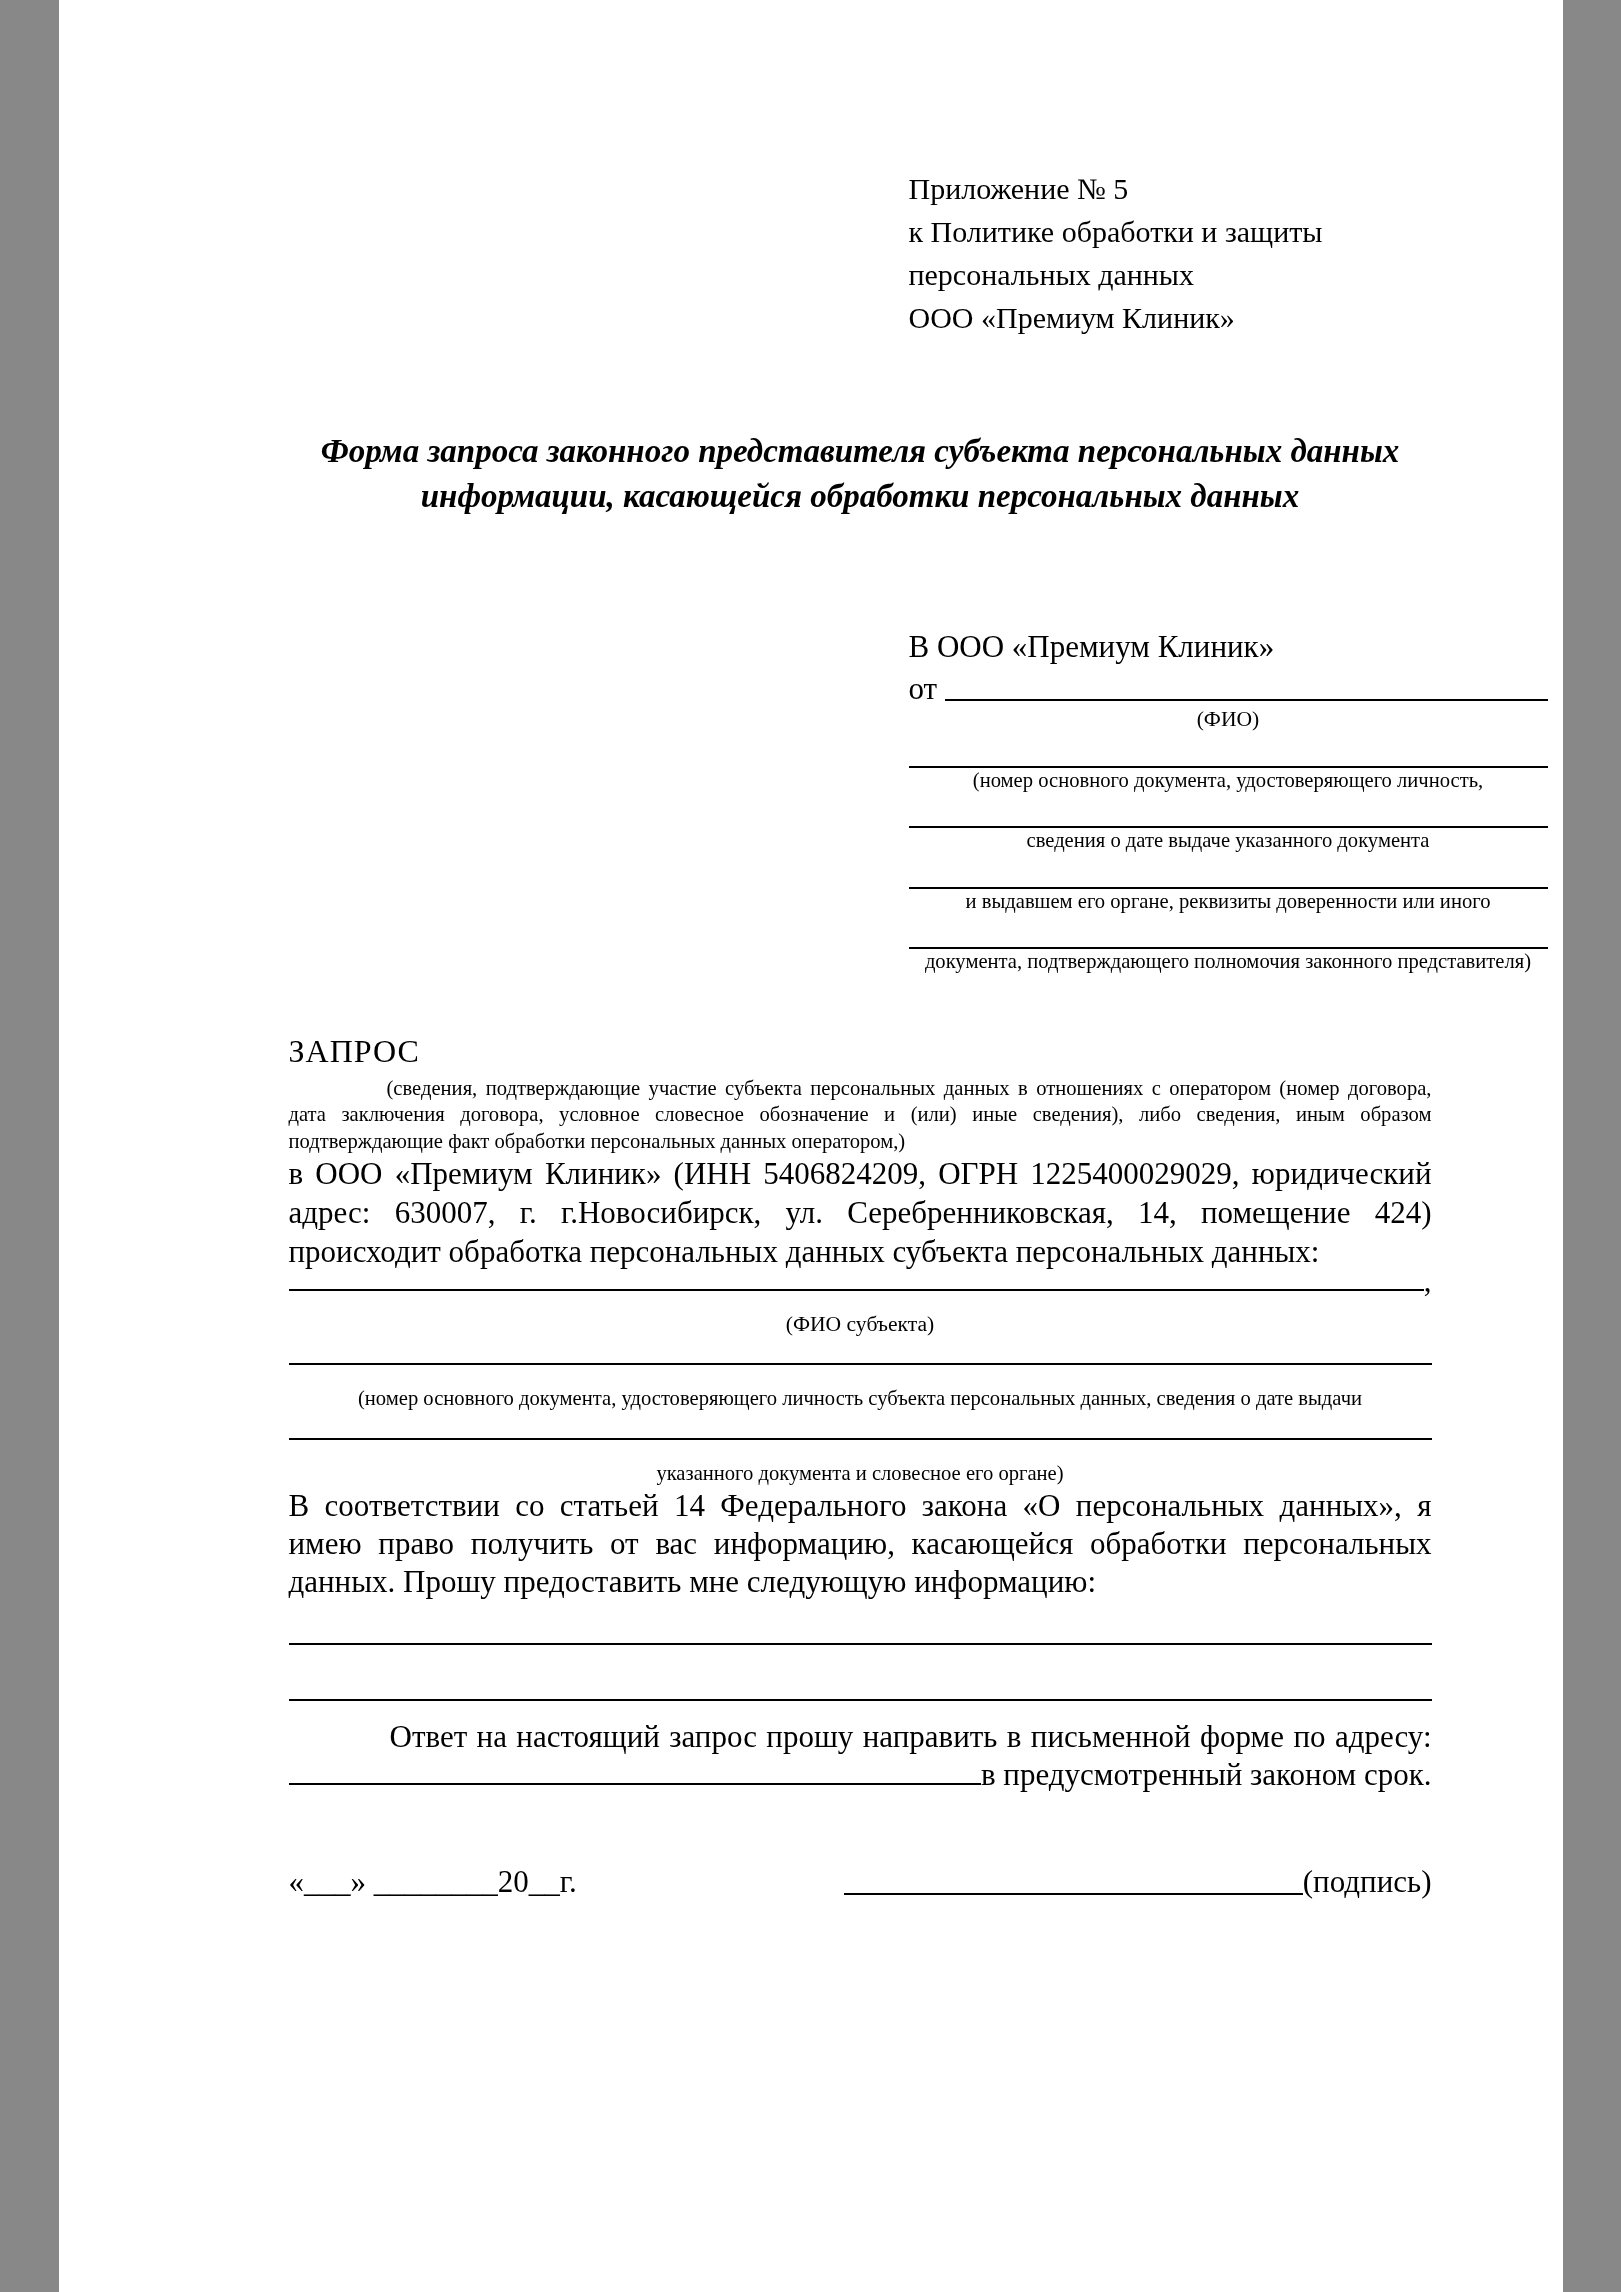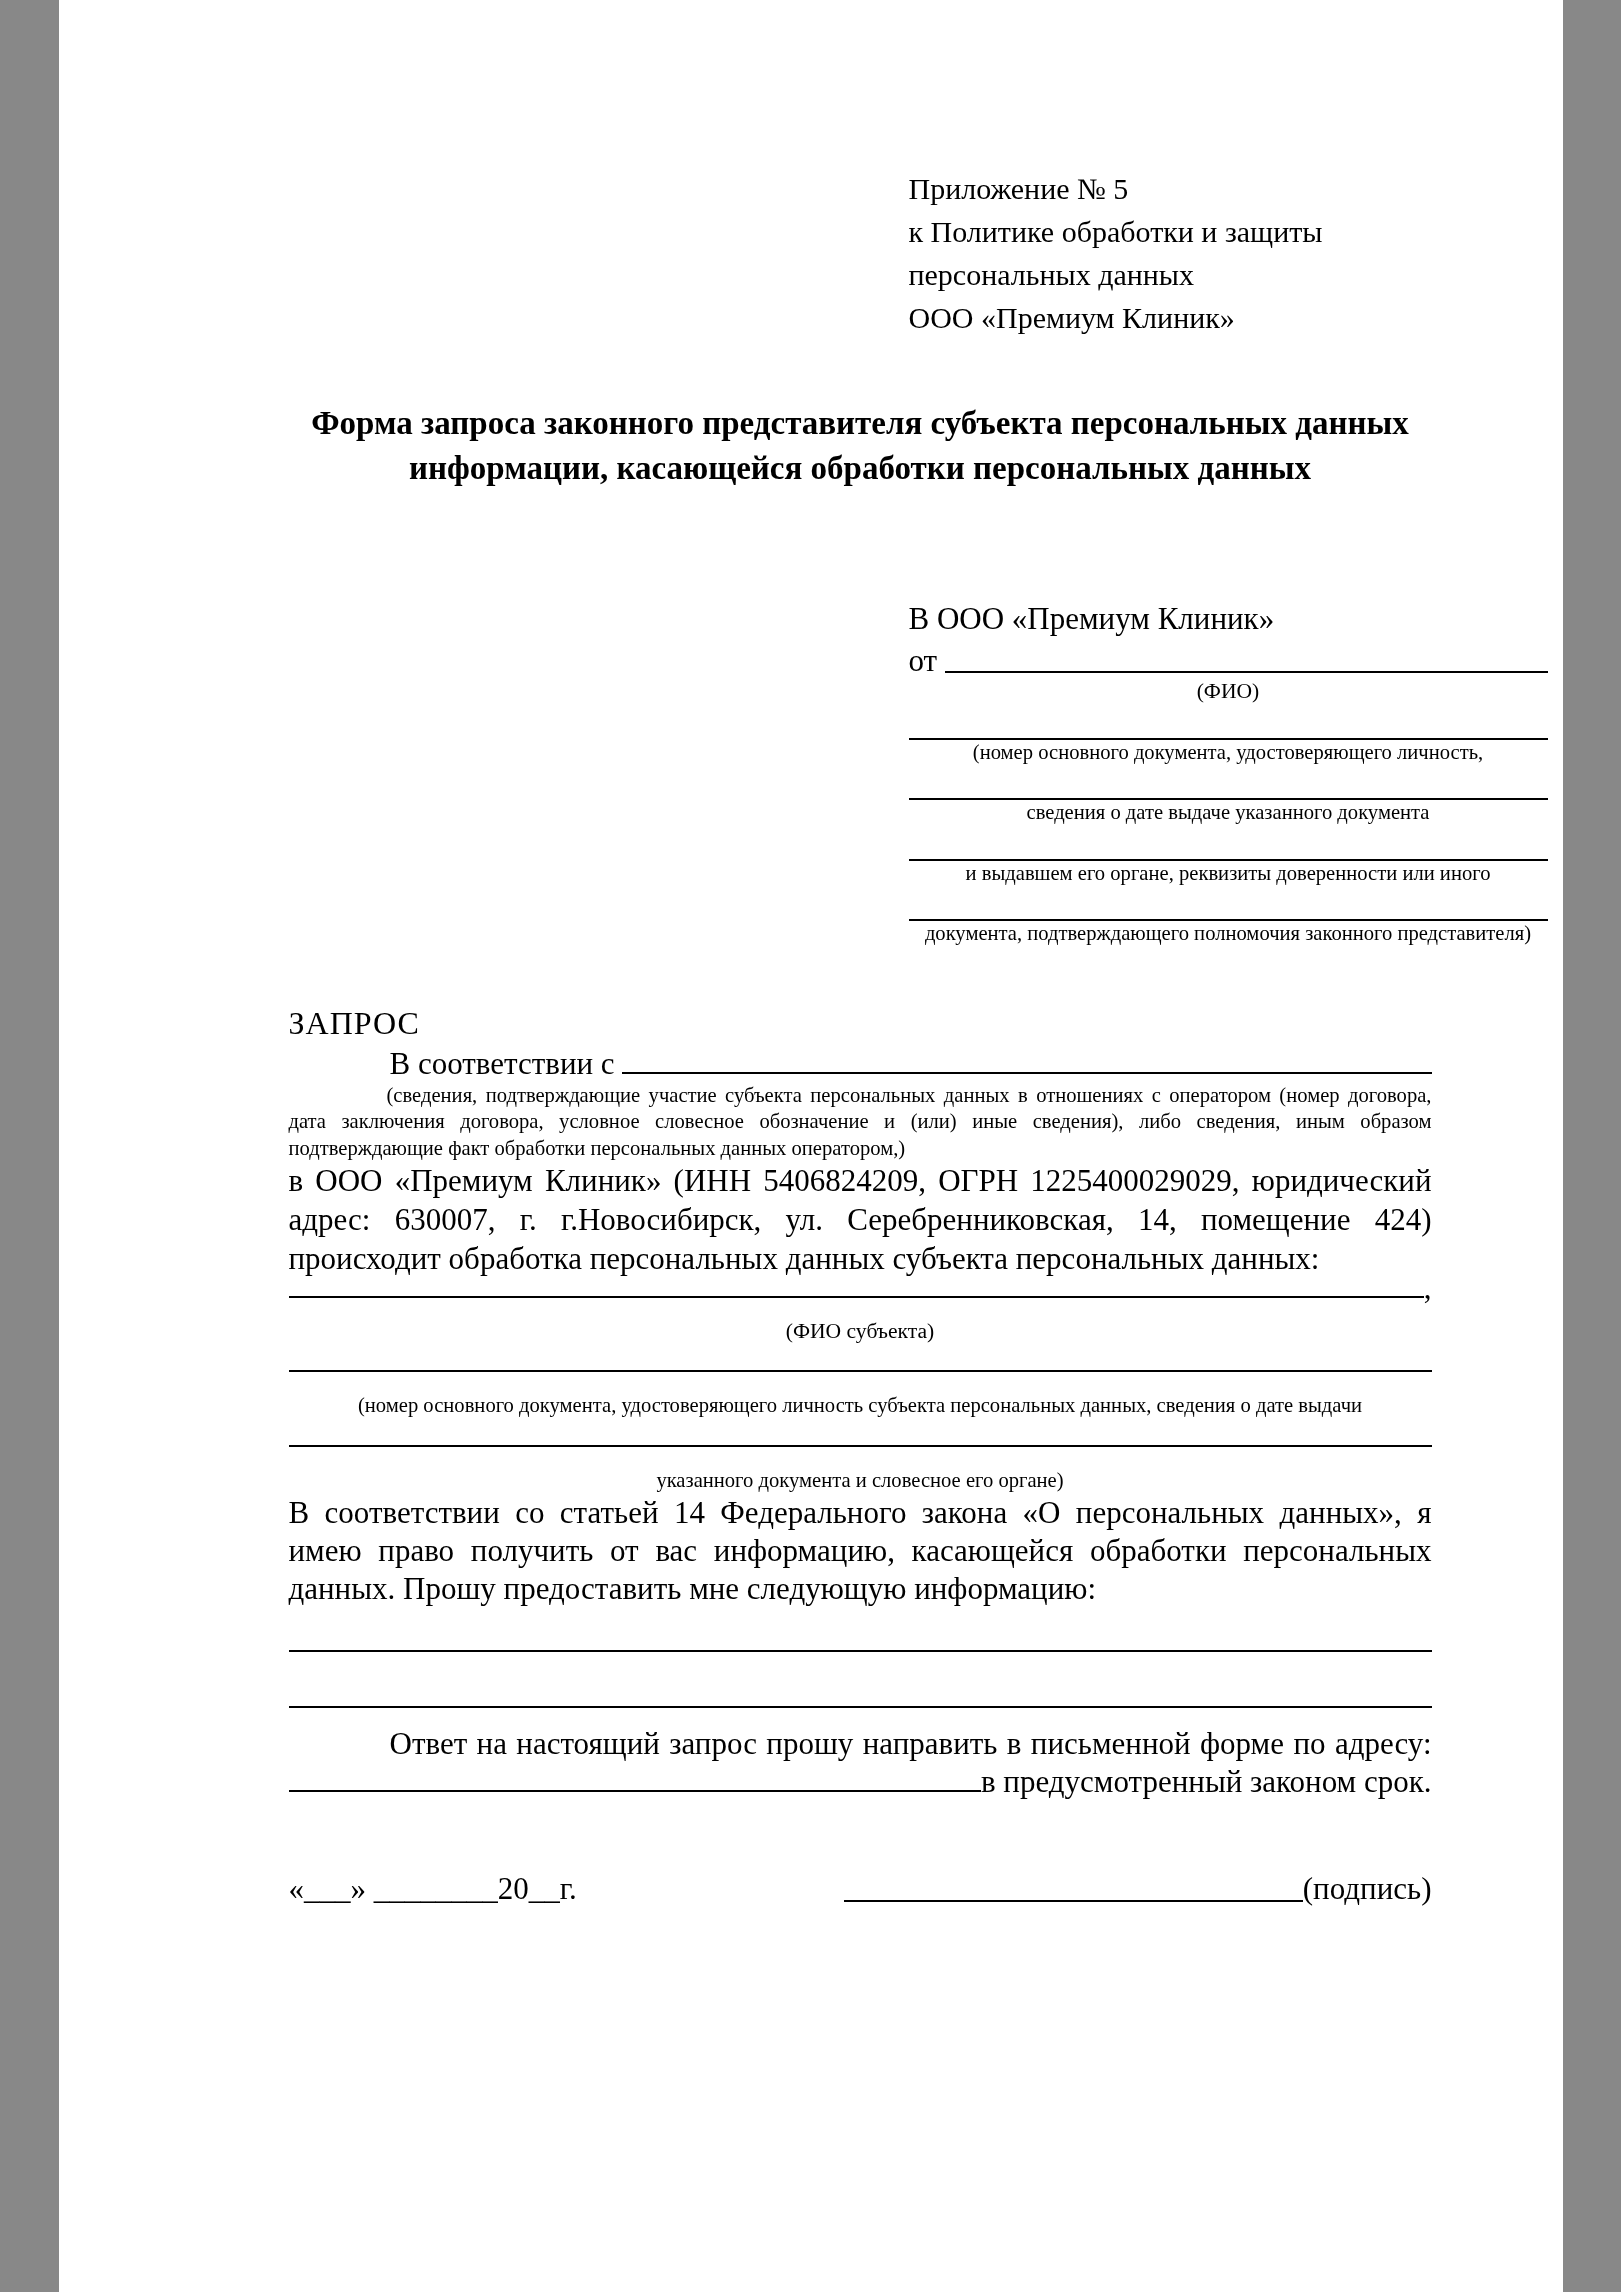--- a/index.html
+++ b/index.html
@@ -17,25 +17,26 @@
   }
   
   .appendix {
     margin-top: 167px;
     margin-left: 620px;
     font-size: 30px;
     line-height: 43px;
   }
   
   .doc-title {
-    margin-top: 62px;
+    margin-top: 90px;
     text-align: center;
     font-weight: bold;
     font-size: 33px;
     line-height: 45px;
+    font-style: italic;
   }
   
   .addressee {
     margin-top: 106px;
     margin-left: 620px;
     width: 639px;
     font-size: 31px;
   }
   .addr-to { line-height: 43px; }
   .from-row { display: flex; align-items: flex-end; height: 39px; }
@@ -132,24 +133,20 @@
       <div class="cap">и выдавшем его органе, реквизиты доверенности или иного</div>
     </div>
     <div>
       <div class="fill" style="height:33px"></div>
       <div class="cap">документа, подтверждающего полномочия законного представителя)</div>
     </div>
   </div>
 
   <div class="zapros">ЗАПРОС</div>
 
-  <div class="intro-row">
-    <span class="lbl">В соответствии с</span>
-    <span class="wline"></span>
-  </div>
   <div class="small-just">(сведения, подтверждающие участие субъекта персональных данных в отношениях с оператором (номер договора, дата заключения договора, условное словесное обозначение и (или) иные сведения), либо сведения, иным образом подтверждающие факт обработки персональных данных оператором,)</div>
 
   <p class="body-par">в ООО «Премиум Клиник» (ИНН 5406824209, ОГРН 1225400029029, юридический адрес: 630007, г. г.Новосибирск, ул. Серебренниковская, 14, помещение 424) происходит обработка персональных данных субъекта персональных данных:</p>
 
   <div class="subject-row">
     <span class="wline"></span>
     <span class="comma">,</span>
   </div>
   <div class="cap cap-fio cap-wide">(ФИО субъекта)</div>
 

